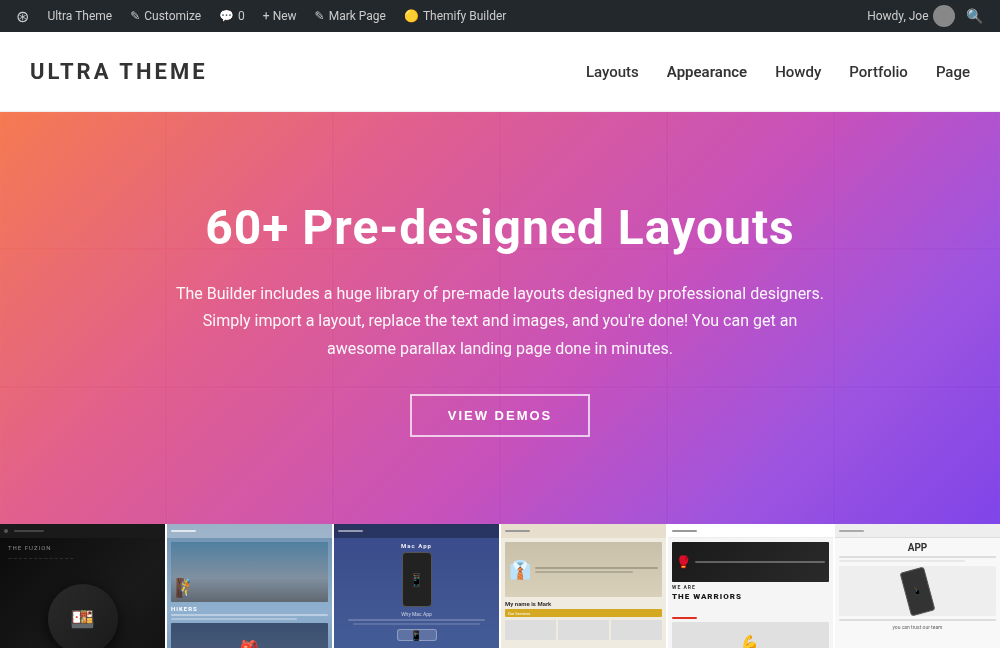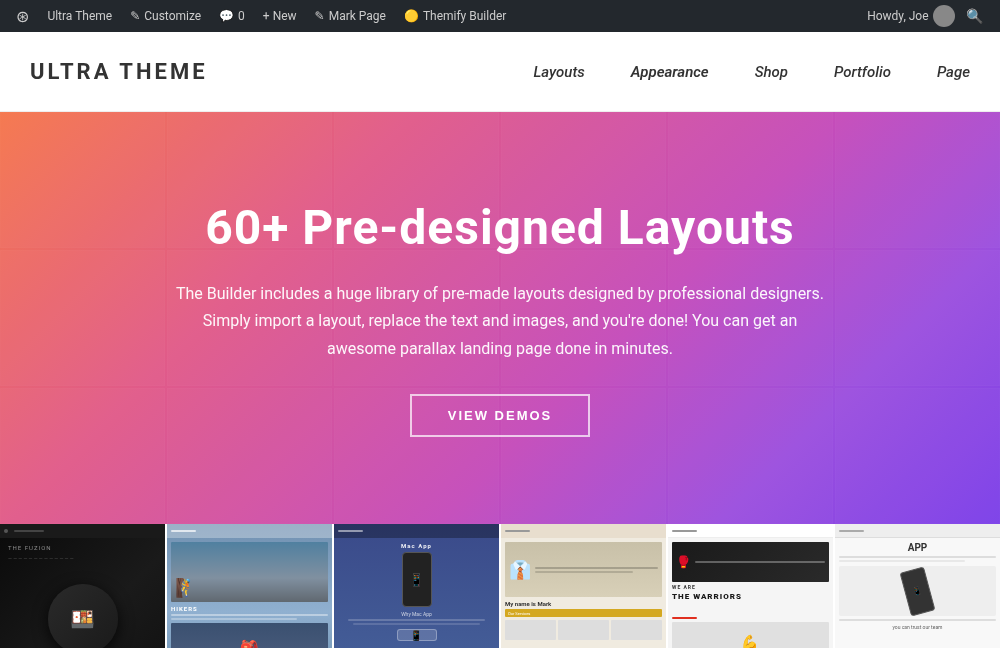--- a/index.html
+++ b/index.html
@@ -55,22 +55,21 @@
     #site-logo {
       font-size: 22px;
       font-weight: 700;
       letter-spacing: 3px;
       color: #333;
       text-transform: uppercase;
     }
     #site-nav {
       margin-left: auto;
       display: flex;
-      gap: 46px;
-      font-style: italic;
+      gap: 28px;
     }
     .nav-item {
       font-size: 15px;
       color: #333;
       cursor: pointer;
       font-weight: 500;
       text-decoration: none;
     }
     .nav-item.active { color: #333; font-weight: 600; }
 
@@ -210,21 +209,21 @@
     <span class="avatar-circle"></span>
     <span class="search-icon-admin">🔍</span>
   </div>
 </div>
 
 <div id="site-header">
   <div id="site-logo">ULTRA THEME</div>
   <nav id="site-nav">
     <a class="nav-item">Layouts</a>
     <a class="nav-item active">Appearance</a>
-    <a class="nav-item">Shop</a>
+    <a class="nav-item">Howdy</a>
     <a class="nav-item">Portfolio</a>
     <a class="nav-item">Page</a>
   </nav>
 </div>
 
 <div id="hero">
   <div id="hero-bg"></div>
   <div id="hero-grid-overlay">
     <div class="hero-grid-cell"></div>
     <div class="hero-grid-cell"></div>

